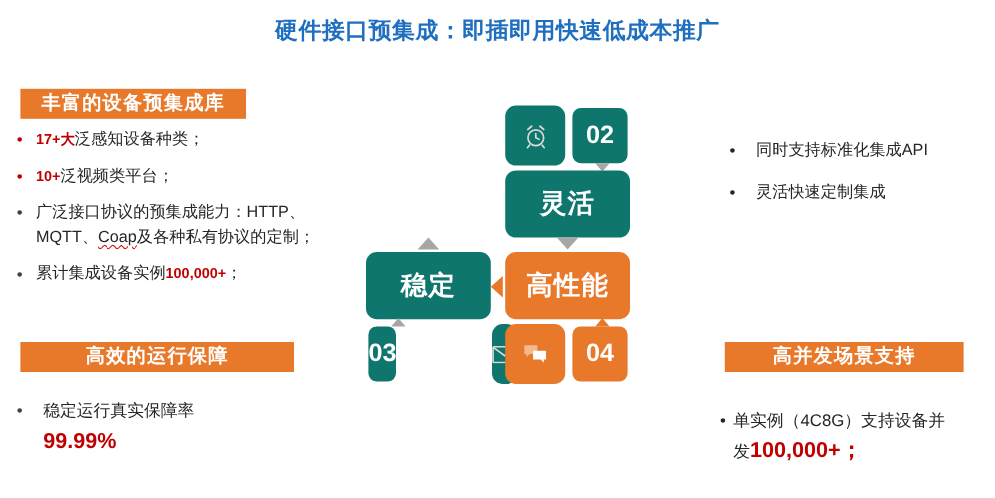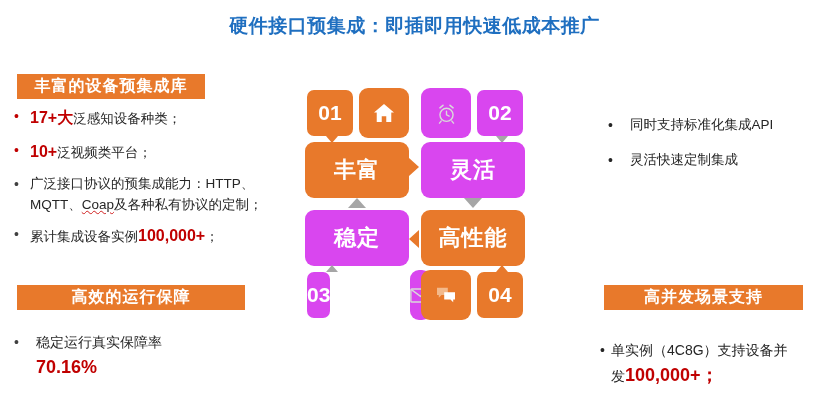--- a/index.html
+++ b/index.html
@@ -53,21 +53,21 @@
     flex:0 0 auto;
     width:16px;
     text-align:left;
     font-size:14px;
     line-height:1.55;
   }
   .li .txt{flex:1 1 auto;}
   .dot.red{color:#C00000;}
   .dot.dark{color:#404040;}
 
-  .num-red{color:#C00000;font-weight:bold;font-size:16px;}
+  .num-red{color:#C00000;font-weight:bold;font-size:12px;}
   .big-red{color:#C00000;font-weight:bold;font-size:18px;}
   .spell{
     text-decoration:underline;
     text-decoration-style:wavy;
     text-decoration-color:#D02020;
     text-decoration-thickness:1px;
   }
 
   
   #list-rich .li{font-size:13.5px;margin-bottom:9px;}
@@ -120,21 +120,21 @@
 
   
   .ptr{
     position:absolute;
     width:0;height:0;
     border-left:6px solid transparent;
     border-right:6px solid transparent;
   }
 
   .orange{background:#E8792B;}
-  .gray{background:#d946ef;}
+  .gray{background:#0f766e;}
 
   .ic{display:block;}
   .ic-white path,.ic-white rect,.ic-white polygon,.ic-white circle{fill:#ffffff;}
 
   
   .conn{position:absolute;width:0;height:0;}
 </style>
 </head>
 <body>
 
@@ -166,21 +166,21 @@
       <span class="txt"><span>累计集成设备实例</span><span class="num-red">100,000+</span><span>；</span></span>
     </div>
 
   </div>
 
   <div class="badge" id="badge-ops">高效的运行保障</div>
 
   <div class="list" id="list-ops">
     <div class="li">
       <span class="dot">•</span>
-      <span class="txt"><span>稳定运行真实保障率</span><br><span class="big-red">70.16%</span></span>
+      <span class="txt"><span>稳定运行真实保障率</span><br><span class="big-red">99.99%</span></span>
     </div>
   </div>
 
 
   <div class="list" id="list-arch">
     <div class="li">
       <span class="dot">•</span>
       <span class="txt">同时支持标准化集成API</span>
     </div>
     <div class="li">
@@ -193,39 +193,20 @@
 
   <div class="list" id="list-conc">
     <div class="li">
       <span class="dot">•</span>
       <span class="txt"><span>单实例（4C8G）支持设备并</span><br><span>发</span><span class="big-red">100,000+；</span></span>
     </div>
   </div>
 
   <div class="diagram">
 
-    <div class="quad" id="q-01">
-      <div class="tile-top-row" style="top:0;">
-        <div class="cell cell-num orange">
-          <span>01</span>
-          <div class="ptr" style="bottom:-7px;left:19px;border-top:7px solid #E8792B;"></div>
-        </div>
-        <div class="gap"></div>
-        <div class="cell cell-icon orange">
-          <svg class="ic ic-white" width="22" height="20" viewBox="0 0 24 22" aria-hidden="true">
-            <path d="M12 1 L23 10.5 L20 10.5 L20 21 L14.5 21 L14.5 14.5 L9.5 14.5 L9.5 21 L4 21 L4 10.5 L1 10.5 Z"></path>
-          </svg>
-        </div>
-      </div>
-      <div class="tile-label orange" style="top:54px;">
-        <span>丰富</span>
-      </div>
-
-      <div class="conn" style="left:104px;top:70px;border-top:9px solid transparent;border-bottom:9px solid transparent;border-left:10px solid #E8792B;"></div>
-    </div>
 
     <div class="quad" id="q-02">
       <div class="tile-top-row" style="top:0;">
         <div class="cell cell-icon gray">
           <svg class="ic" width="21" height="21" viewBox="0 0 24 24" aria-hidden="true">
             <circle cx="12" cy="13.5" r="7.5" fill="none" stroke="#d9d9d9" stroke-width="1.6"></circle>
             <path d="M12 9.5 L12 13.5 L15 15" fill="none" stroke="#d9d9d9" stroke-width="1.6" stroke-linecap="round"></path>
             <path d="M4.5 5.5 L8 2.6 M19.5 5.5 L16 2.6" stroke="#d9d9d9" stroke-width="1.8" stroke-linecap="round" fill="none"></path>
             <path d="M6 20.5 L4 23 M18 20.5 L20 23" stroke="#d9d9d9" stroke-width="1.6" stroke-linecap="round" fill="none"></path>
           </svg>

